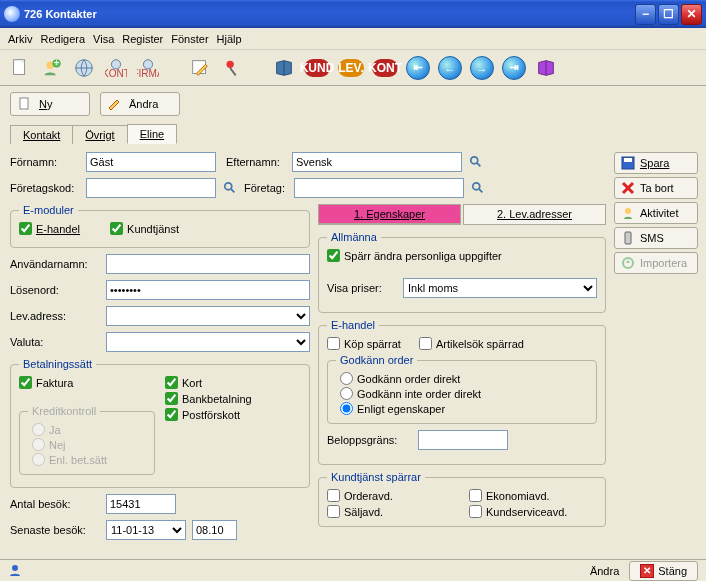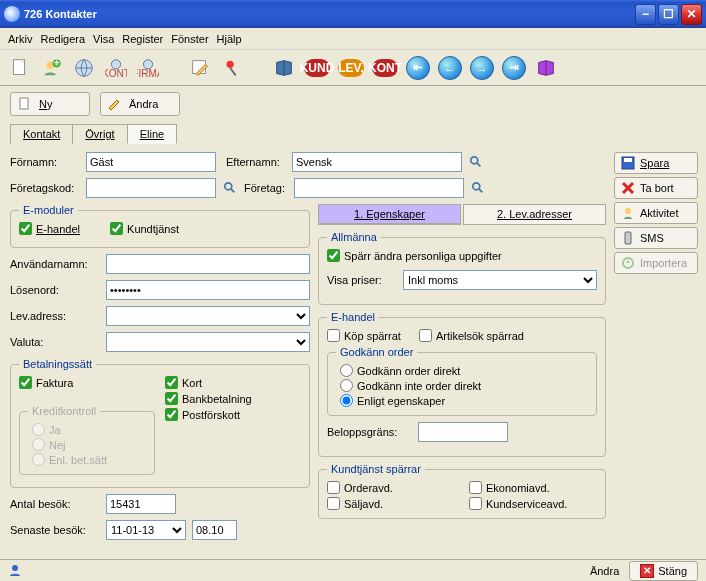--- a/index.html
+++ b/index.html
@@ -24,21 +24,21 @@
 .toolicon svg { width: 22px; height: 22px; }
 .oval { width: 26px; height: 18px; border-radius: 9px; display: flex; align-items: center; justify-content: center; color: white; font-weight: bold; font-size: 12px; }
 .arrowbtn { width: 24px; height: 24px; border-radius: 50%; background: radial-gradient(circle at 35% 35%, #aee, #3a9ae7 60%, #1a5fa7); display: flex; align-items: center; justify-content: center; color: white; font-weight: bold; border: 1px solid #1a5fa7; }
 
 
 .actrow { padding: 6px 10px; display: flex; gap: 10px; }
 .actbtn { display: flex; align-items: center; gap: 6px; background: #f5f3eb; border: 1px solid #aca899; border-radius: 3px; padding: 3px 10px 3px 6px; min-width: 80px; cursor: default; }
 .actbtn .ai { width: 16px; height: 16px; }
 
 
-.tabs { display: flex; padding: 0 10px; margin-top: 2px; }
+.tabs { display: flex; padding: 0 10px; margin-top: 2px; align-items: center; }
 .tab { padding: 3px 12px; background: #ece9d8; border: 1px solid #aca899; border-bottom: none; margin-right: -1px; font-size: 11px; text-decoration: underline; }
 .tab.active { background: #f9f8f3; border-bottom: 1px solid #f9f8f3; position: relative; z-index: 1; }
 
 
 .content { display: flex; padding: 8px 8px 8px 10px; gap: 8px; }
 .left { flex: 1; }
 .right { width: 84px; display: flex; flex-direction: column; gap: 3px; }
 
 .formrow { display: flex; align-items: center; gap: 6px; margin-bottom: 6px; }
 .formrow label { width: 70px; }
@@ -54,21 +54,21 @@
 .cb { display: flex; align-items: center; gap: 4px; }
 .cb input { width: 13px; height: 13px; accent-color: #2a9d2a; }
 .rb { display: flex; align-items: center; gap: 4px; }
 
 .twocol { display: flex; gap: 8px; }
 .colL { flex: 0 0 300px; }
 .colR { flex: 1; }
 
 .tabbtns { display: flex; gap: 2px; margin-bottom: 6px; }
 .tabbtn { flex: 1; text-align: center; border: 1px solid #aca899; background: #f5f3eb; padding: 3px; font-size: 11px; }
-.tabbtn.active { background: #c4b5fd; border-bottom: 2px solid #aca899; }
+.tabbtn.active { background: #ec4899; border-bottom: 2px solid #aca899; }
 
 .sidebtn { display: flex; align-items: center; gap: 5px; background: #f5f3eb; border: 1px solid #aca899; border-radius: 3px; padding: 3px 6px; cursor: default; }
 .sidebtn .si { width: 14px; height: 14px; display:inline-flex; align-items:center; justify-content:center; }
 .sidebtn.disabled { color: #999; }
 
 .statusbar { position: absolute; bottom: 0; left: 0; right: 0; height: 22px; background: #ece9d8; border-top: 1px solid #aca899; display: flex; align-items: center; padding: 0 8px; justify-content: space-between; }
 .closebtn { display: flex; align-items: center; gap: 4px; background: #f5f3eb; border: 1px solid #aca899; border-radius: 3px; padding: 2px 10px; }
 .closebtn .xi { width: 14px; height: 14px; background: #d33; border: 1px solid #a11; display: flex; align-items: center; justify-content: center; color: white; font-weight: bold; font-size: 10px; }
 
 .inner-fieldset { margin: 4px 0; }
@@ -310,21 +310,21 @@
       </div>
 
       <div class="colR">
         <div class="tabbtns">
           <div class="tabbtn active"><span style="text-decoration:underline">1.  Egenskaper</span></div>
           <div class="tabbtn"><span style="text-decoration:underline">2.  Lev.adresser</span></div>
         </div>
 
         <fieldset>
           <legend>Allmänna</legend>
-          <label class="cb" style="margin-bottom:8px">
+          <label class="cb" style="margin-bottom:16px">
               <input type="checkbox" checked="" style="">
               <span>Spärr ändra personliga uppgifter</span>
             </label>
           <div class="formrow">
             <label style="width:70px">Visa priser:</label>
             <select class="sel" style="flex:1"><option>Inkl moms</option></select>
           </div>
         </fieldset>
 
         <fieldset>

